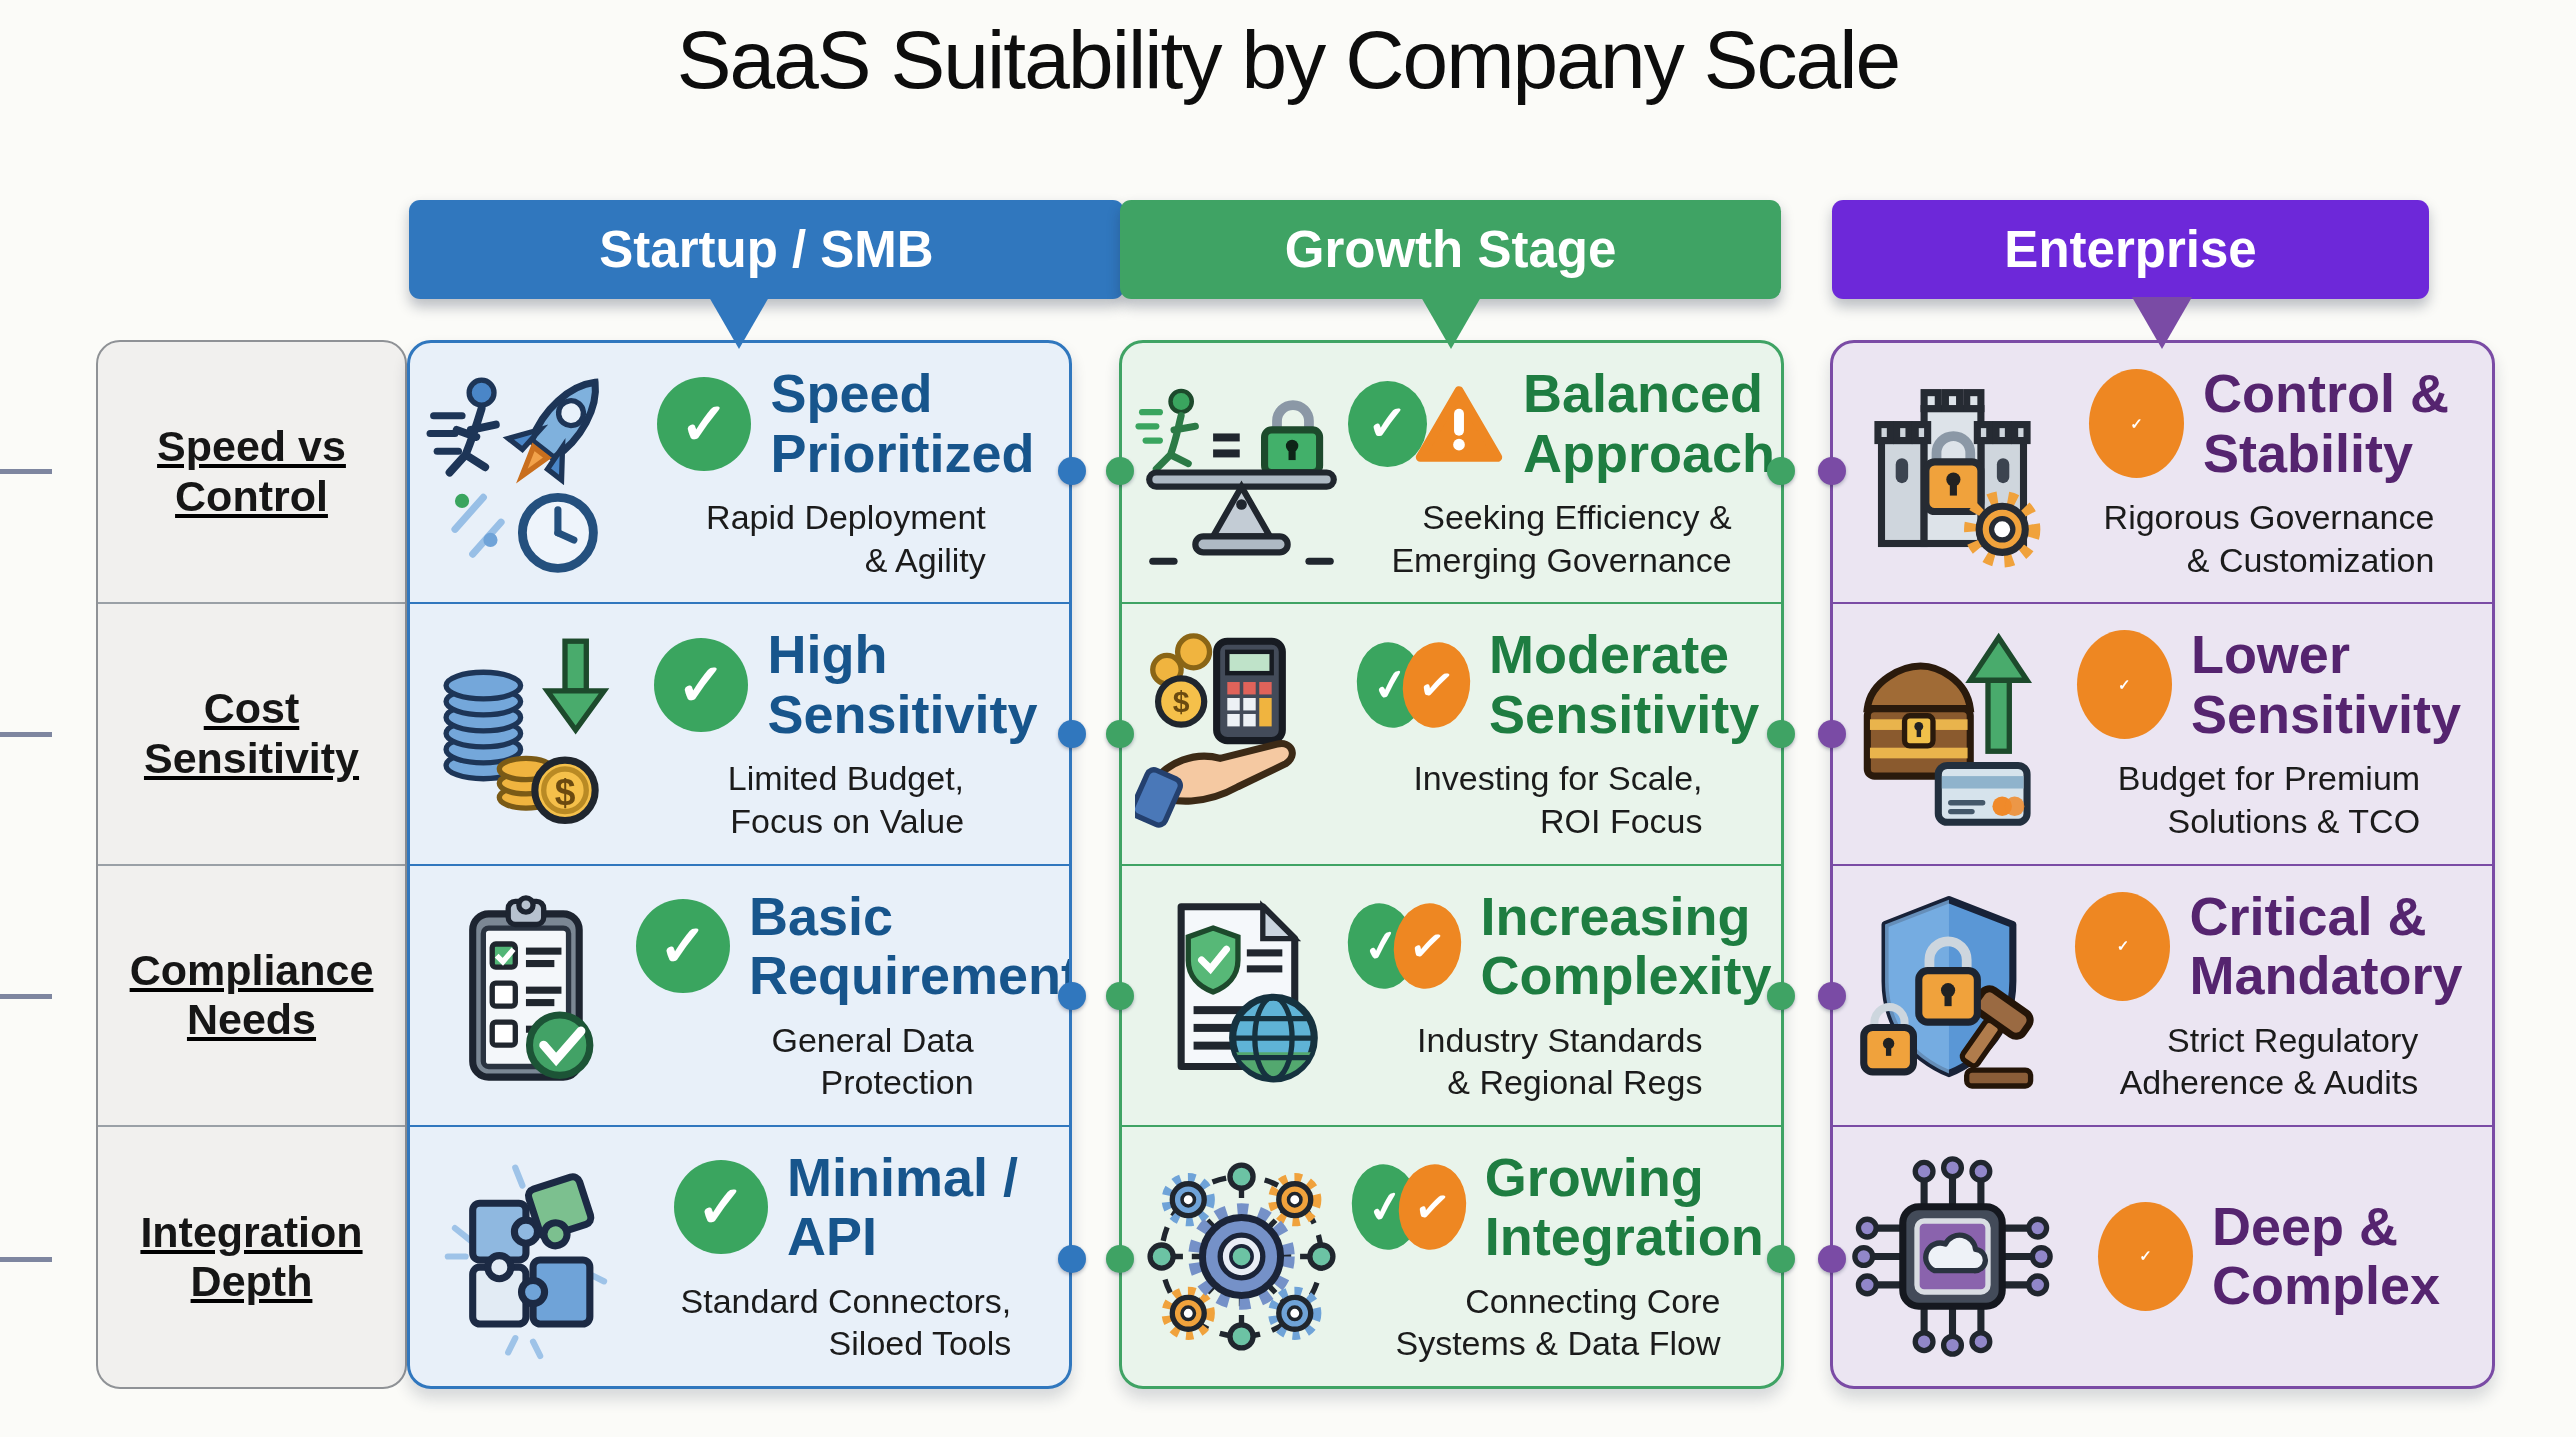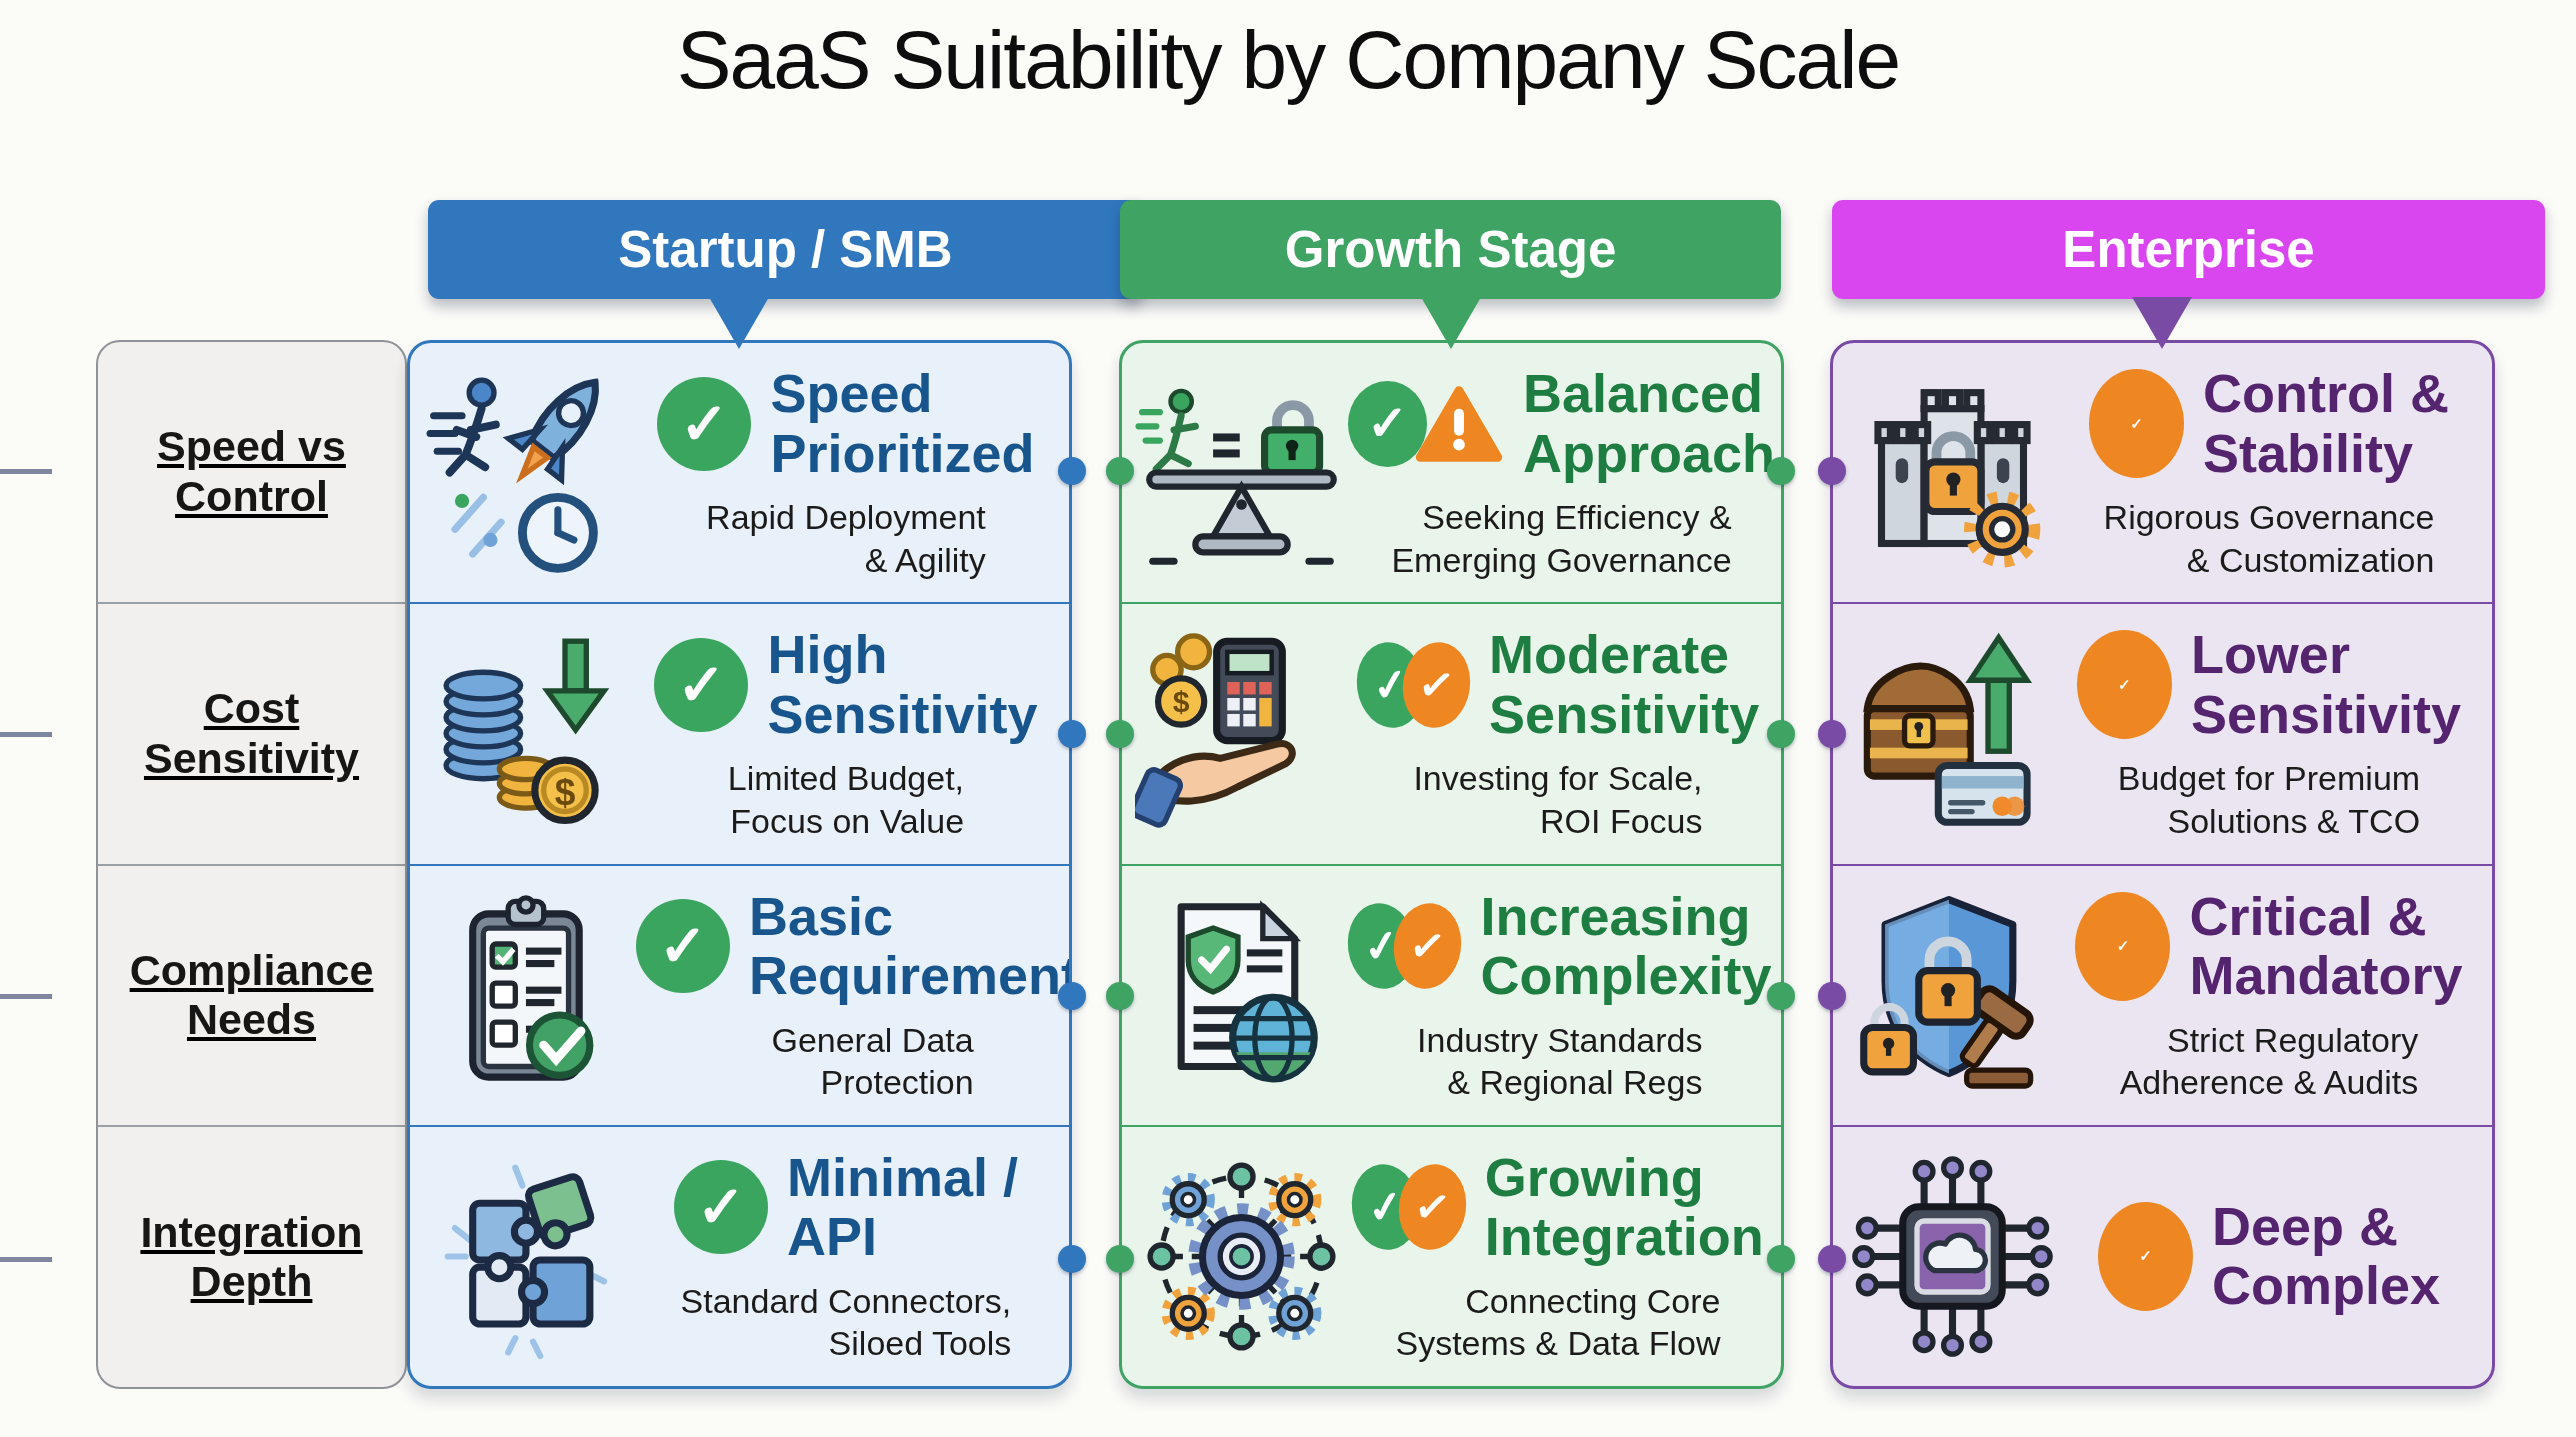--- a/index.html
+++ b/index.html
@@ -4,23 +4,23 @@
 <style>
   html,body{margin:0;padding:0;background:#fbfbf8;}
   .page{position:relative;width:2576px;height:1438px;background:#fbfbf8;overflow:hidden;
         font-family:"Liberation Sans",sans-serif;}
   .title{position:absolute;top:13px;left:0;right:0;margin:0;text-align:center;
          font-size:82px;font-weight:400;color:#0d0d0d;letter-spacing:-1.9px;}
   
   .header{position:absolute;top:200px;height:99px;border-radius:11.2px;display:flex;
           align-items:center;justify-content:center;color:#fff;font-weight:700;font-size:51px;
           box-shadow:0 7.5px 13px rgba(25,35,60,.28);z-index:4;}
-  .header.h0{left:428px;width:715px;background:#3077be;}
+  .header.h0{left:409px;width:715px;background:#3077be;}
   .header.h1{left:1120px;width:661px;background:#3fa364;}
-  .header.h2{left:1832px;width:713px;background:#d946ef;}
+  .header.h2{left:1832px;width:597px;background:#6d28d9;}
   .tail{position:absolute;top:297px;width:0;height:0;z-index:5;
         border-left:30px solid transparent;border-right:30px solid transparent;}
   .tail.t0{left:709px;border-top:52px solid #3077be;}
   .tail.t1{left:1421px;border-top:52px solid #3fa364;}
   .tail.t2{left:2132px;border-top:52px solid #7a4ba5;}
   
   .labels{position:absolute;left:96px;top:340px;width:311px;height:1049px;box-sizing:border-box;
           background:#f1f0ee;border:2.8px solid #8f9296;border-radius:24px;overflow:hidden;
           display:flex;flex-direction:column;z-index:1;text-decoration:underline;}
   .rlabel{flex:1;display:flex;align-items:center;justify-content:center;text-align:center;

